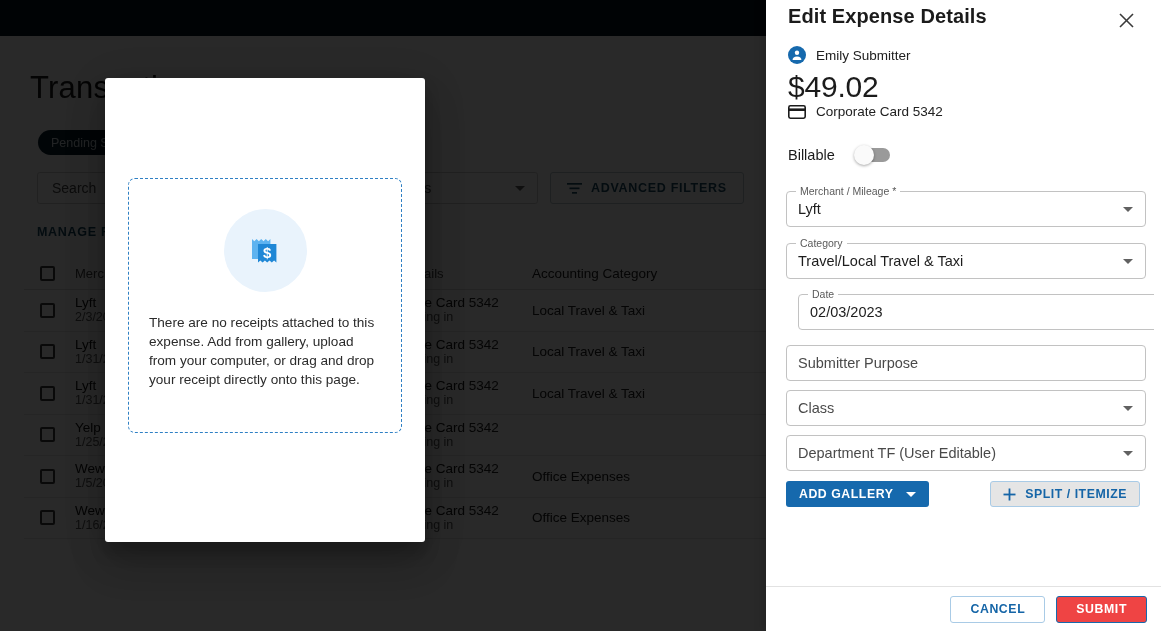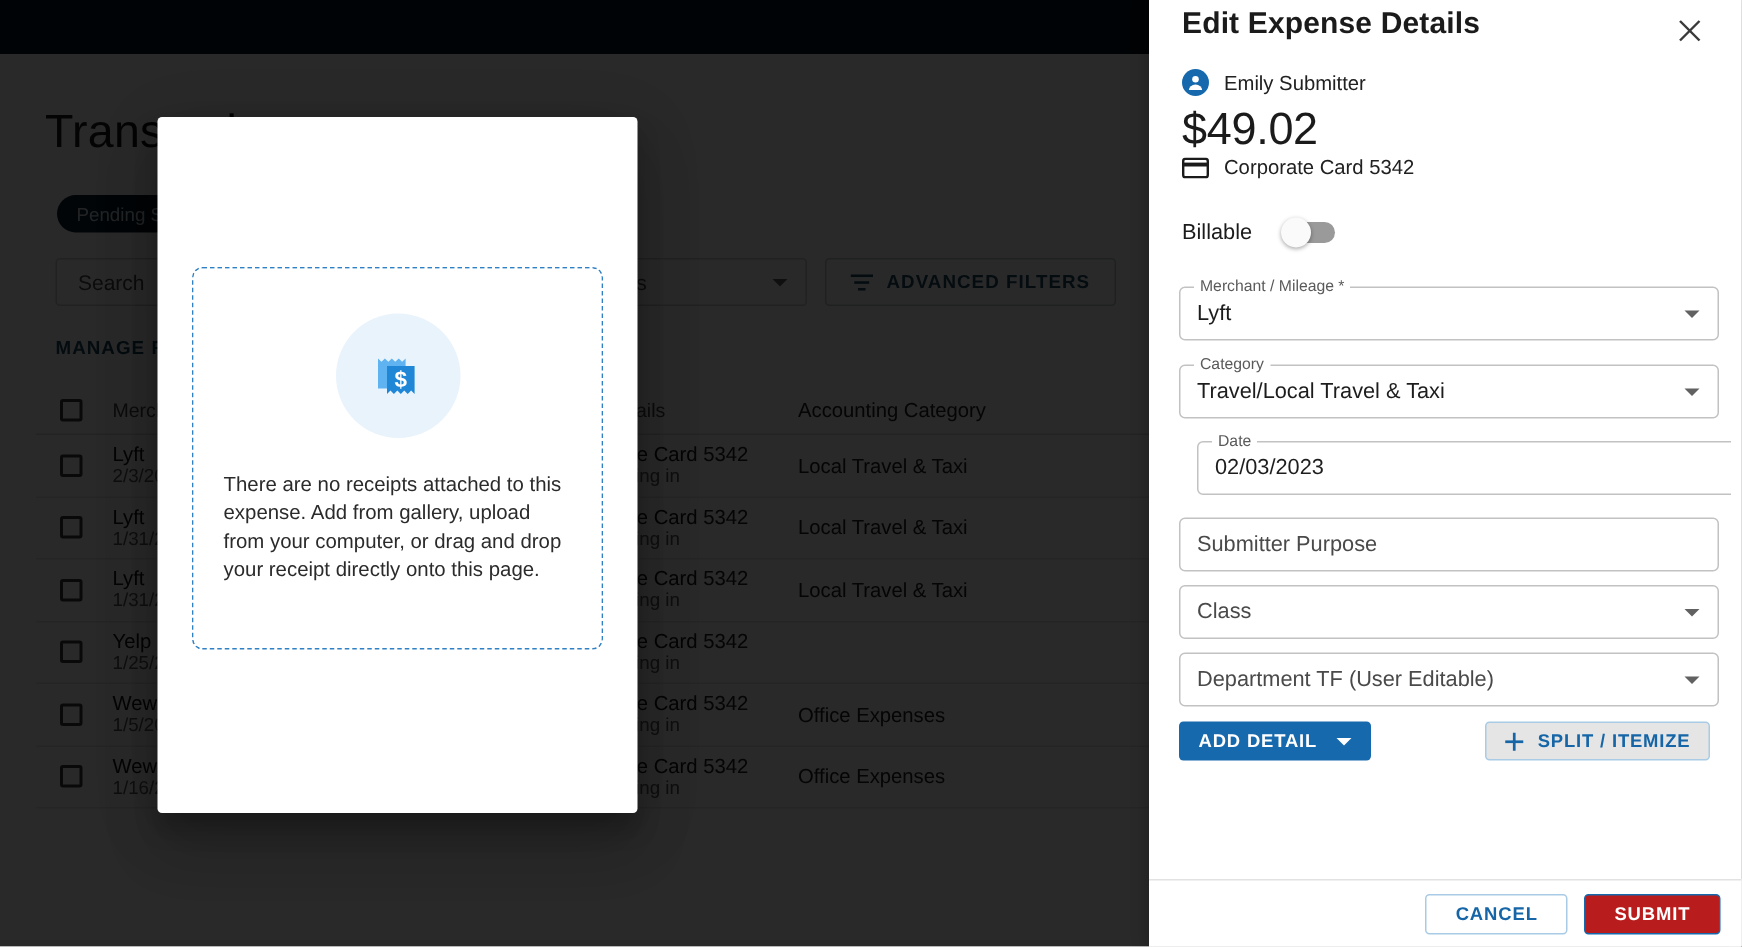--- a/index.html
+++ b/index.html
@@ -283,21 +283,21 @@
     gap: 11px; padding-right: 14px;
   }
   .btn-cancel {
     height: 27px; padding: 12px 19px;
     background: #fff; border: 1px solid #a9cbe6; border-radius: 3px;
     color: #1565a7; font-size: 12.3px; font-weight: 700; letter-spacing: .6px;
     display: flex; align-items: center; cursor: pointer;
   }
   .btn-submit {
     height: 27px; padding: 0 19px;
-    background: #b91c1c; border: 1px solid #1669ad; border-radius: 3px;
+    background: #ef4444; border: 1px solid #1669ad; border-radius: 3px;
     color: #fff; font-size: 12.3px; font-weight: 700; letter-spacing: .6px;
     display: flex; align-items: center; cursor: pointer;
   }
 </style>
 </head>
 <body>
 
 <div id="bg-page">
   <div class="bg-topbar"></div>
   <div class="bg-body"></div>
@@ -495,21 +495,21 @@
           <span class="val placeholder">Class</span>
           <span class="caret"></span>
         </div>
         <div class="field" style="position: absolute; left: 20px; top: 435px;">
           <span class="val placeholder">Department TF (User Editable)</span>
           <span class="caret"></span>
         </div>
       </div>
 
     <div class="btn-add-detail">
-      <span>ADD DETAIL</span>
+      <span>ADD GALLERY</span>
       <span class="caret-w"></span>
     </div>
 
     <div class="btn-split">
       <svg width="13" height="13" viewBox="0 0 13 13">
         <rect x="5.6" y="0.5" width="1.8" height="12" fill="#1565a7"></rect>
         <rect x="0.5" y="5.6" width="12" height="1.8" fill="#1565a7"></rect>
       </svg>
       <span>SPLIT / ITEMIZE</span>
     </div>

